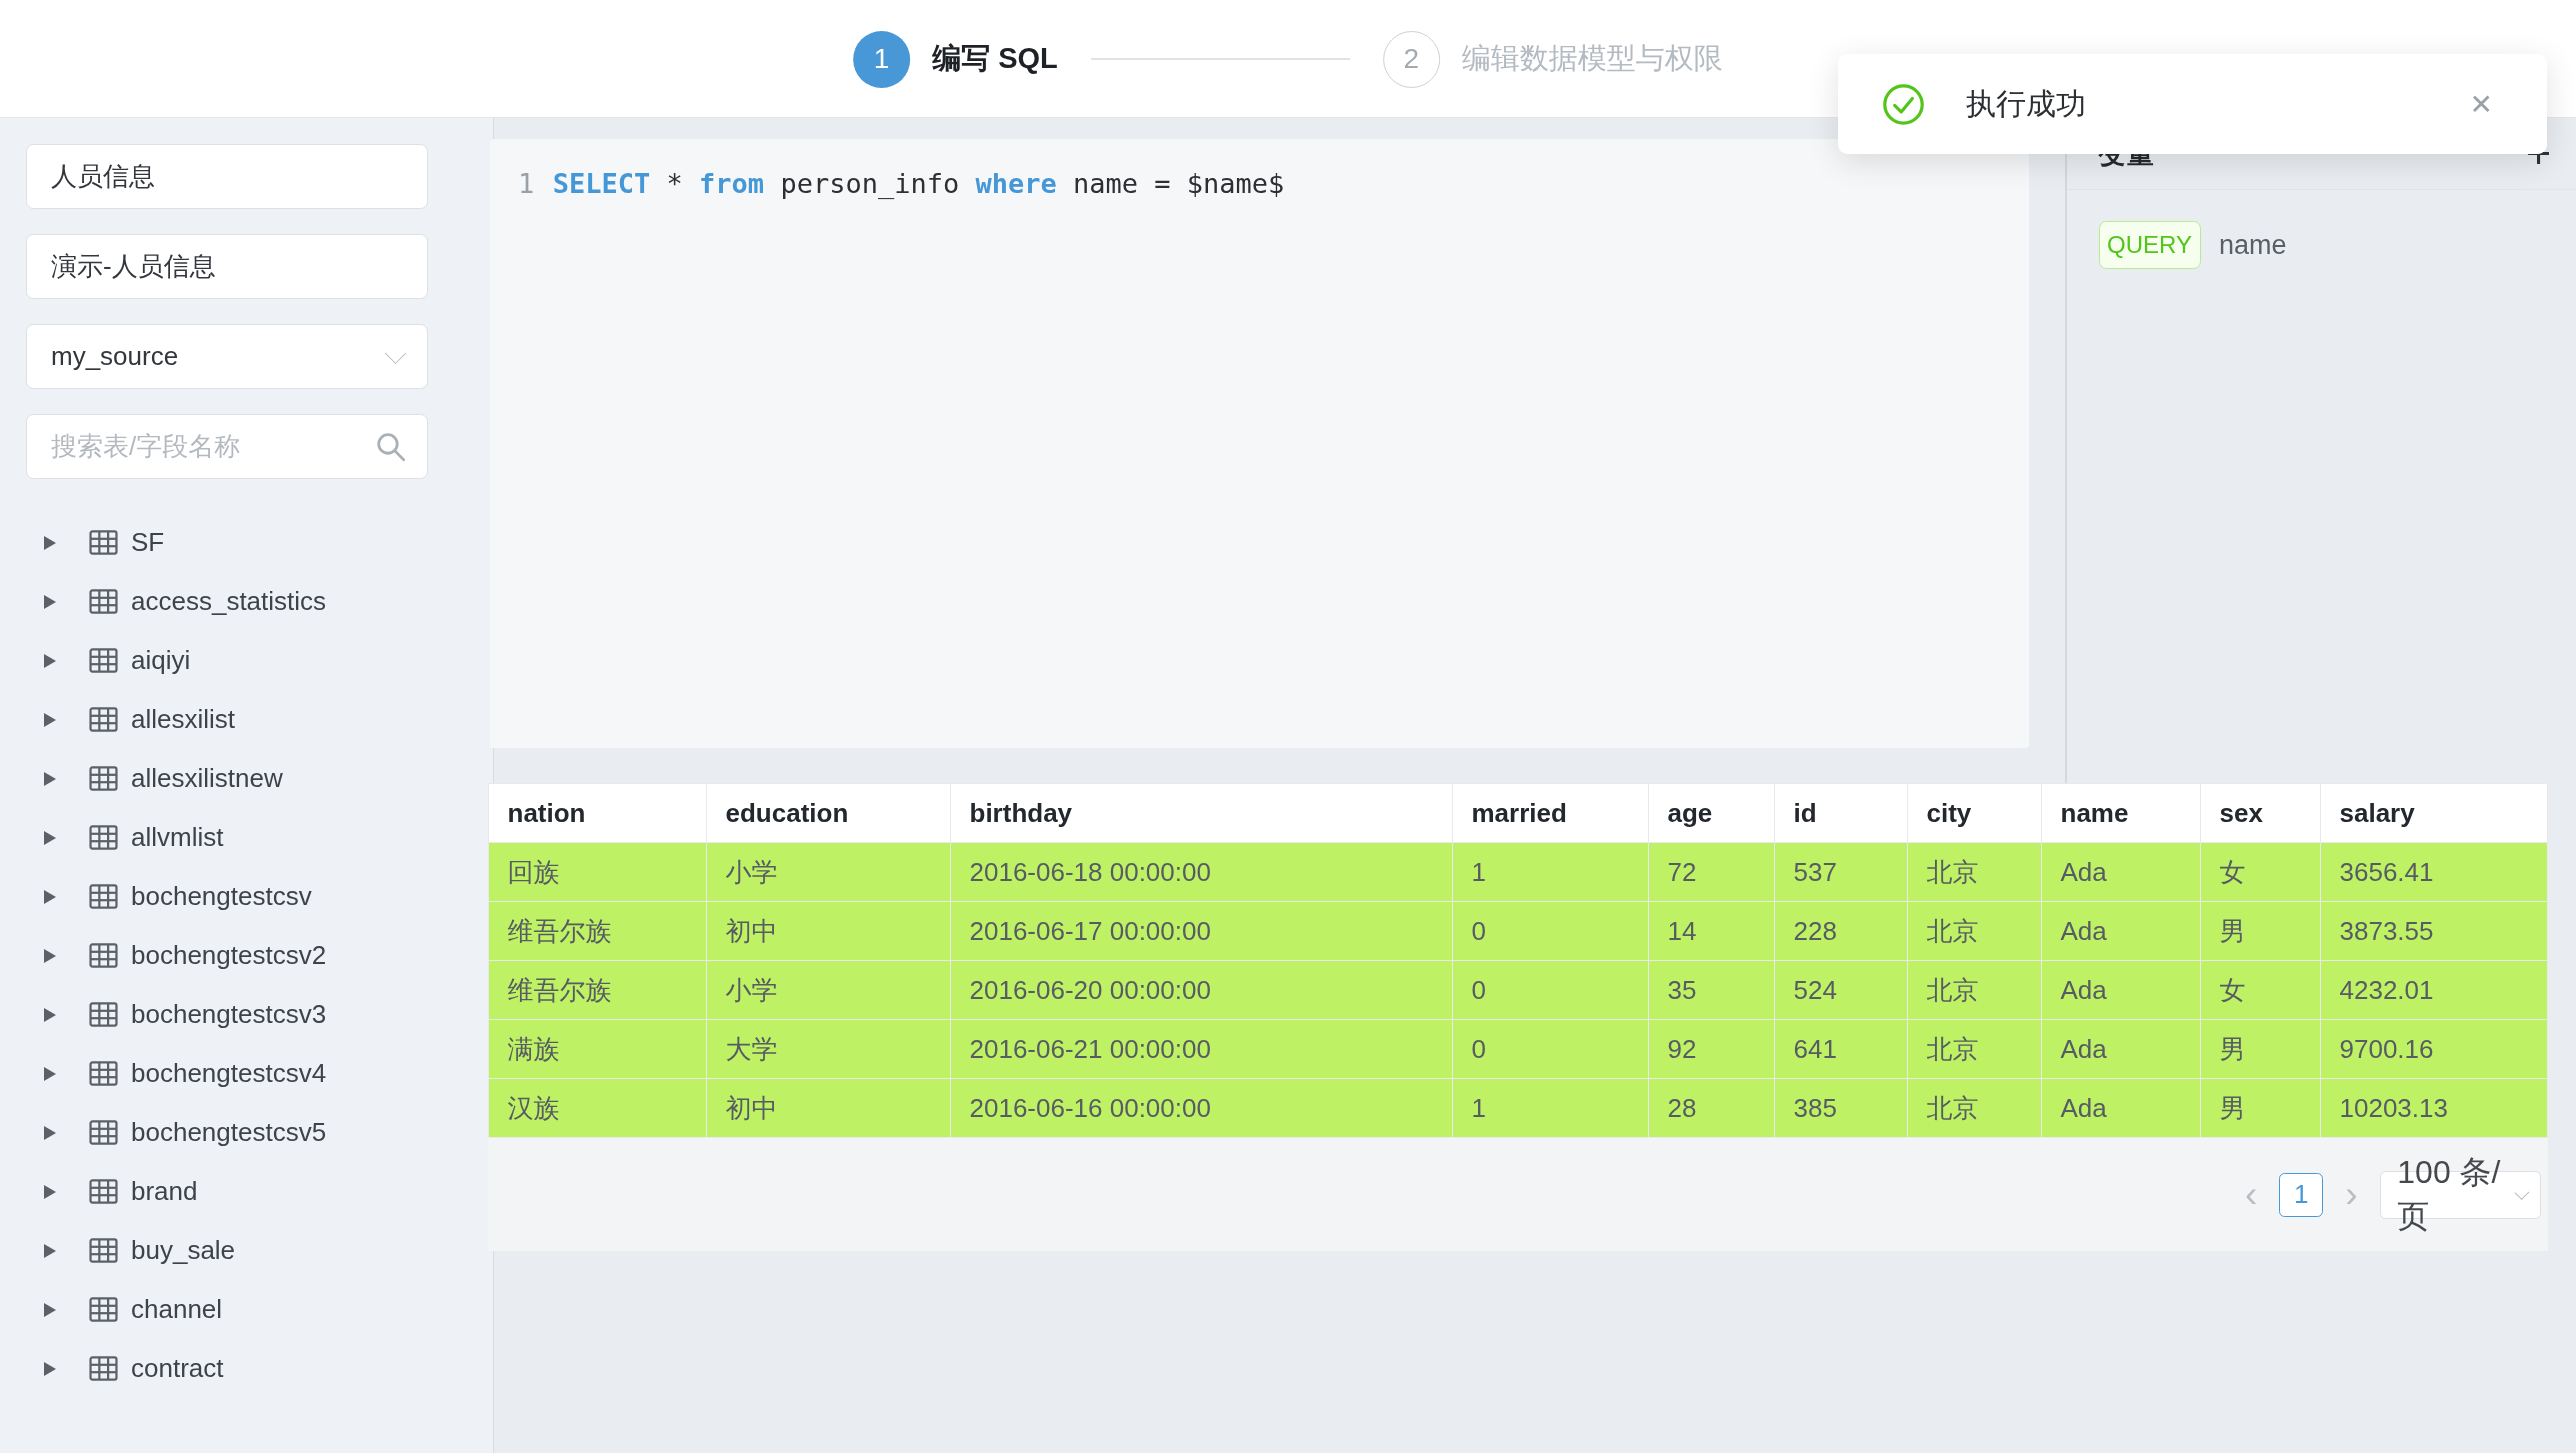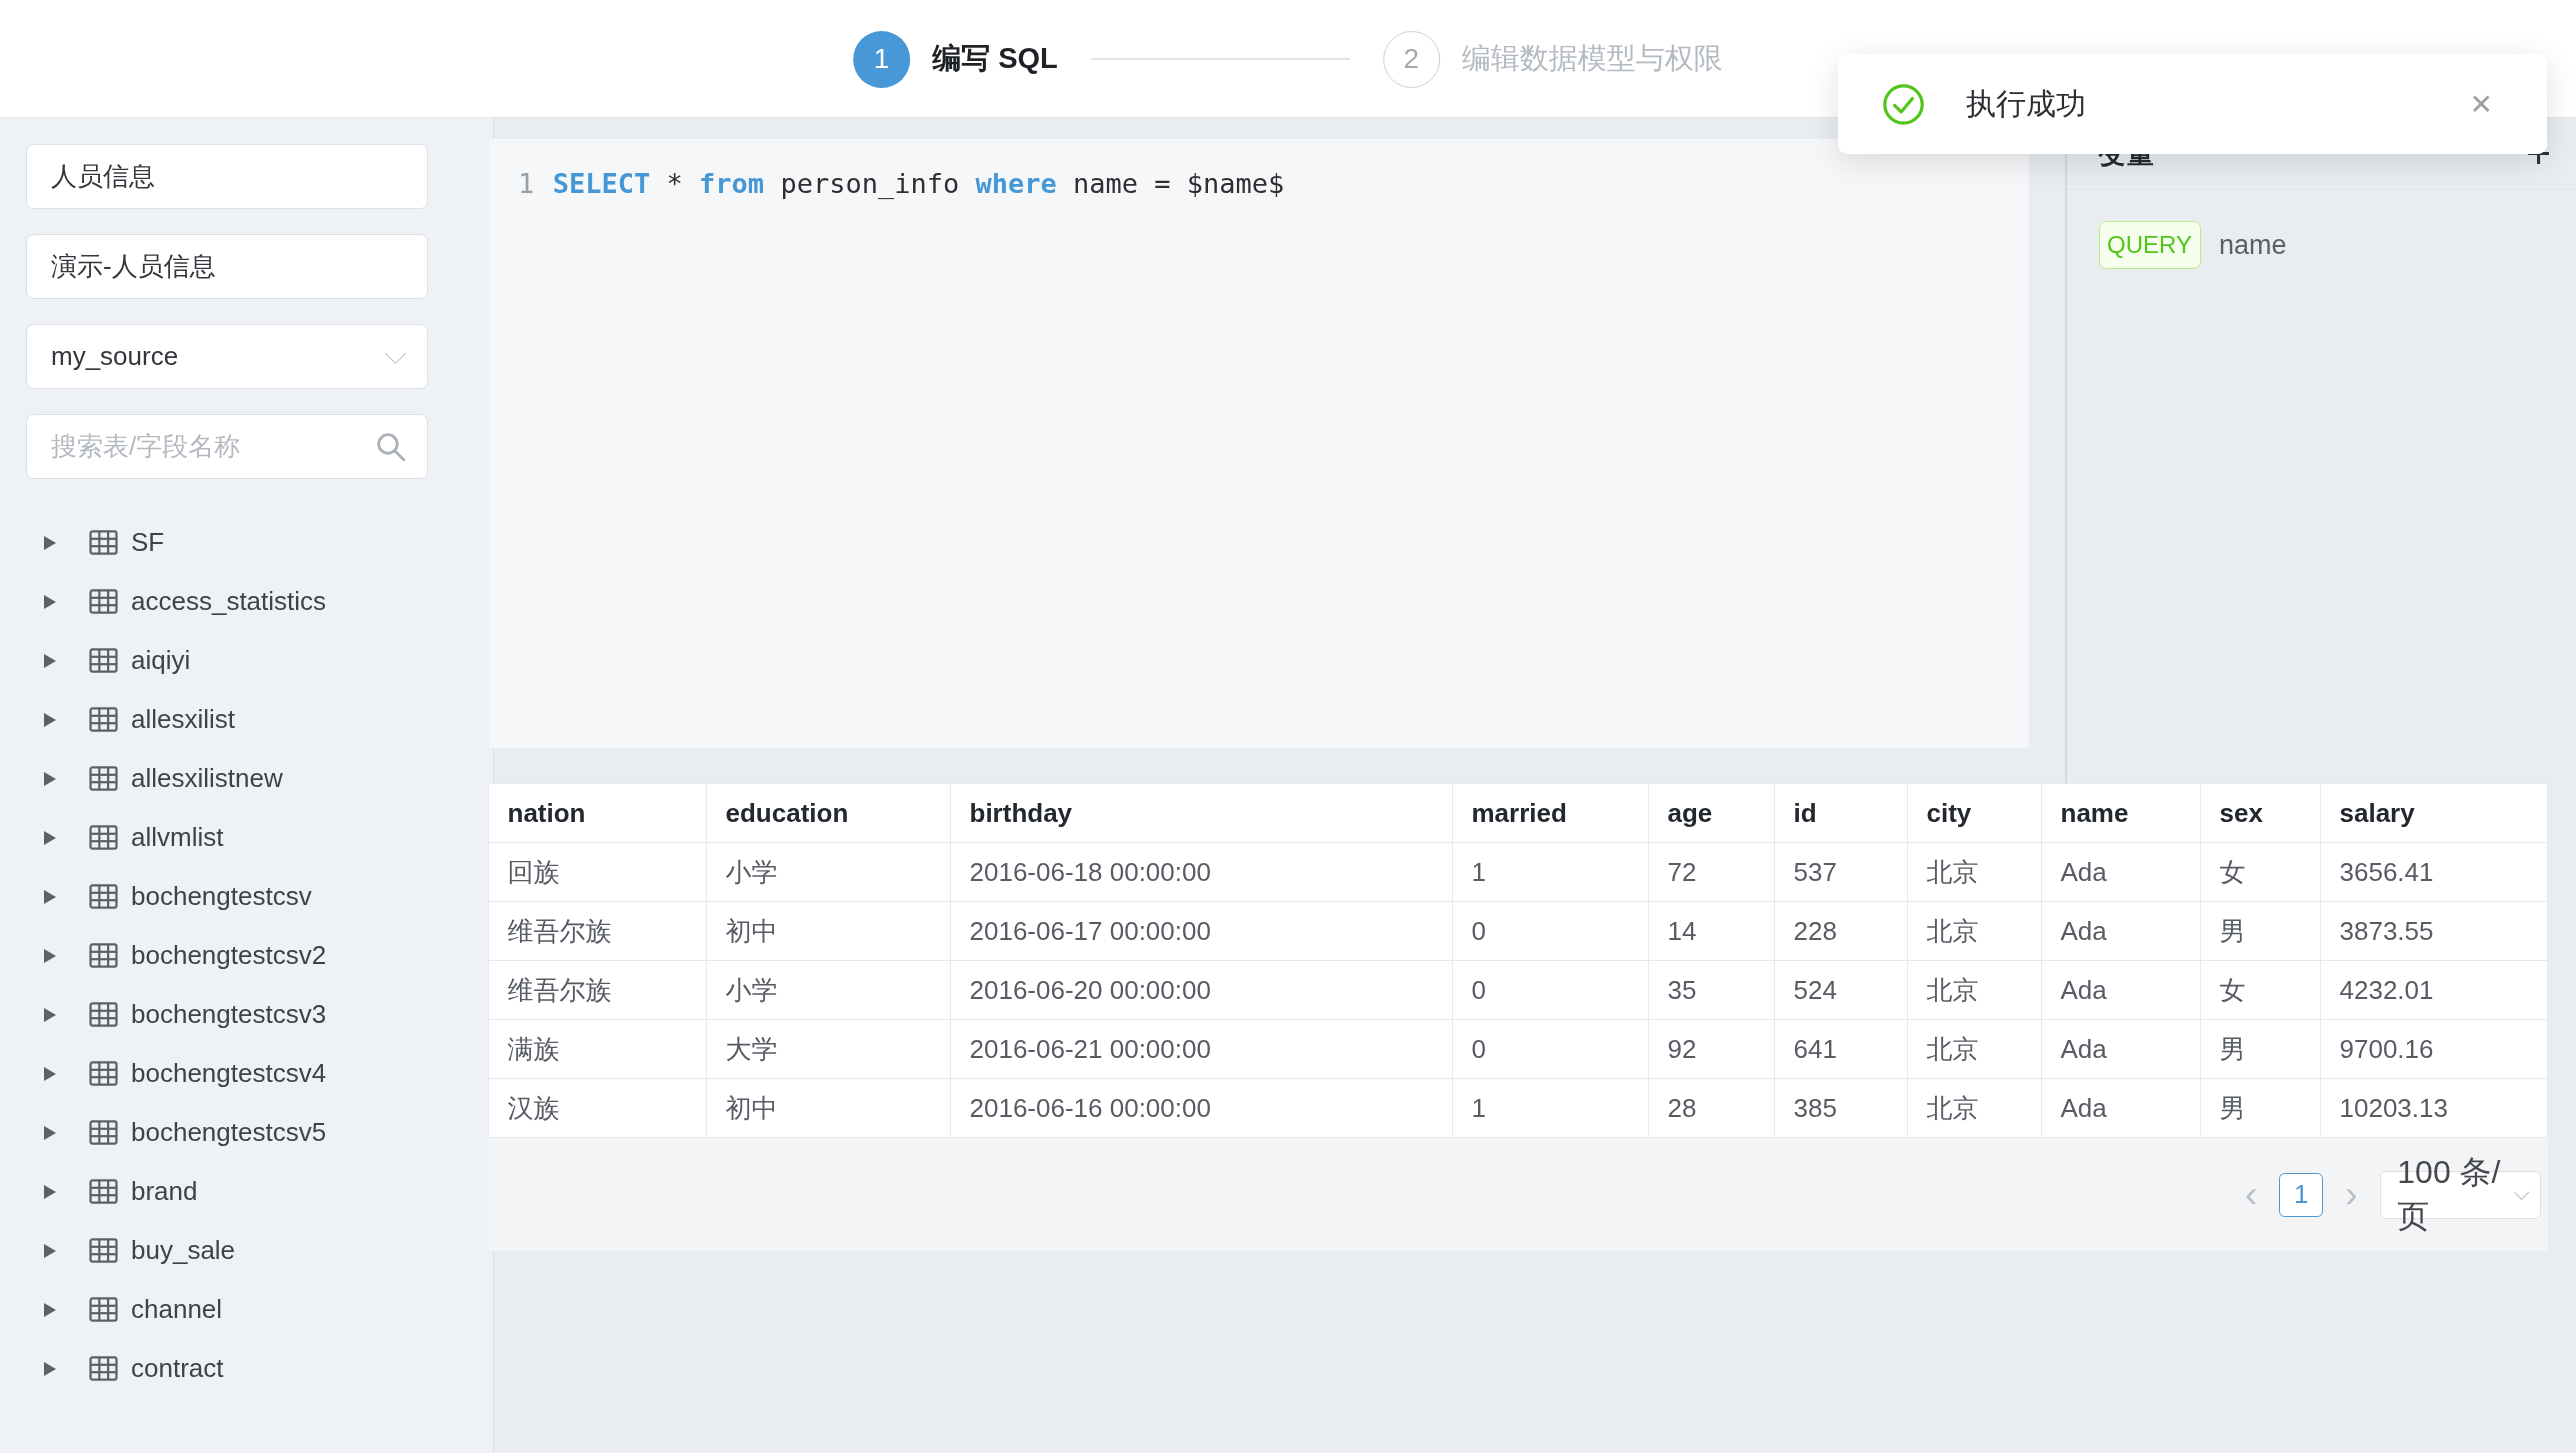--- a/index.html
+++ b/index.html
@@ -54,21 +54,21 @@
   .var-header { height:72px; display:flex; align-items:center; padding:0 24px 0 31.5px; border-bottom:0.9px solid #e1e4e8; }
   .var-title { font-size:28px; font-weight:700; color:#26292e; }
   .var-add { margin-left:auto; font-size:43px; font-weight:200; color:#303338; line-height:1; cursor:pointer; }
   .var-row { margin:31px 0 0 31.5px; display:flex; align-items:center; }
   .var-tag { width:102px; height:48px; border:1.9px solid #b7eb8f; background:#f6ffed; border-radius:7.4px; color:#52c41a;
              font-size:24px; display:flex; align-items:center; justify-content:center; }
   .var-name { margin-left:18.5px; font-size:27px; color:#5a5e66; }
 
   
   .results { position:absolute; left:31px; top:665px; width:2060px; }
-  table.grid { width:2060px; border-collapse:collapse; table-layout:fixed; background:#ffffff; }
+  table.grid { width:2060px; border-collapse:collapse; table-layout:fixed; background:#bef264; }
   table.grid th, table.grid td { border:0.9px solid #e7e9ec; height:59px; padding:0 0 0 18.5px; text-align:left; font-weight:400;
                                  font-size:26px; color:#575b63; white-space:nowrap; overflow:hidden; }
   table.grid th { font-weight:700; color:#23272e; background:#fff; }
   .table-footer { width:2060px; height:113px; background:#f3f4f6; display:flex; align-items:center; justify-content:flex-end; padding-right:7.4px; gap:22px; }
   .pg-arrow { font-size:37px; color:#b9bdc4; line-height:1; cursor:pointer; }
   .pg-page { width:44px; height:44px; background:#fff; border:1.9px solid #4898d8; border-radius:5.6px; color:#4898d8;
              font-size:26px; display:flex; align-items:center; justify-content:center; cursor:pointer; }
   .pg-size { width:161px; height:48px; background:#fff; border:0.9px solid #dcdfe4; border-radius:5.6px; display:flex; align-items:center;
              padding:0 13px 0 16.7px; font-size:32px; color:#45494e; cursor:pointer; }
   .pg-size .select-arrow { position:static; margin-left:auto; width:11px; height:11px; margin-top:-3.7px; }

